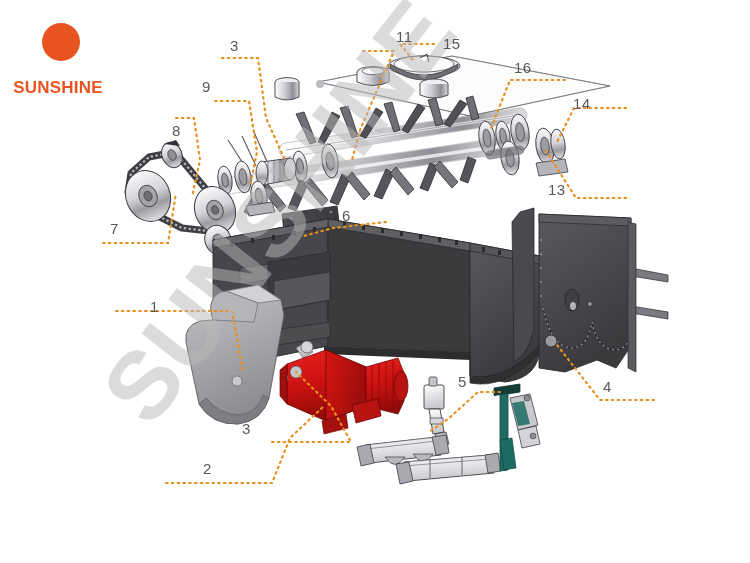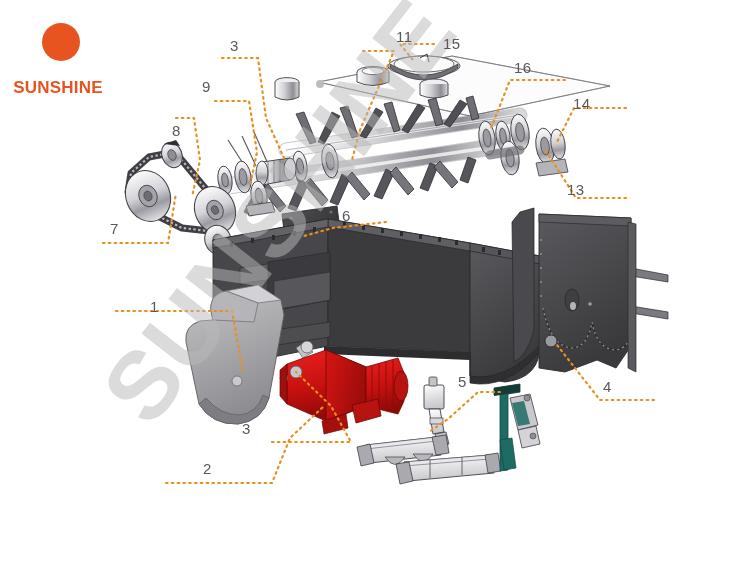--- a/index.html
+++ b/index.html
@@ -424,21 +424,21 @@
   <div class="callout-num" style="left:242px;top:421px">3</div>
   <div class="callout-num" style="left:603px;top:379px">4</div>
   <div class="callout-num" style="left:458px;top:374px">5</div>
   <div class="callout-num" style="left:342px;top:208px">6</div>
   <div class="callout-num" style="left:110px;top:221px">7</div>
   <div class="callout-num" style="left:172px;top:123px">8</div>
   <div class="callout-num" style="left:202px;top:79px">9</div>
   <div class="callout-num" style="left:230px;top:38px">3</div>
   <div class="callout-num" style="left:396px;top:29px">11</div>
   <div class="callout-num" style="left:514px;top:60px">16</div>
-  <div class="callout-num" style="left:567px;top:182px">13</div>
+  <div class="callout-num" style="left:548px;top:182px">13</div>
   <div class="callout-num" style="left:573px;top:96px">14</div>
   <div class="callout-num" style="left:443px;top:36px">15</div>
 
   <div id="logo-wrap">
     <svg width="108" height="72" viewBox="0 0 108 72">
       <path d="M55,8 A28,28 0 1,0 55,64 A28,28 0 0,1 55,8 Z" fill="#e3a81c"></path>
       <path d="M50,10 A26,26 0 1,0 50,62 A26,26 0 0,1 50,10 Z" fill="#e3a81c"></path>
       <circle cx="57" cy="36" r="19" fill="#e8541f"></circle>
     </svg>
     <div id="logo-text">SUNSHINE</div>

